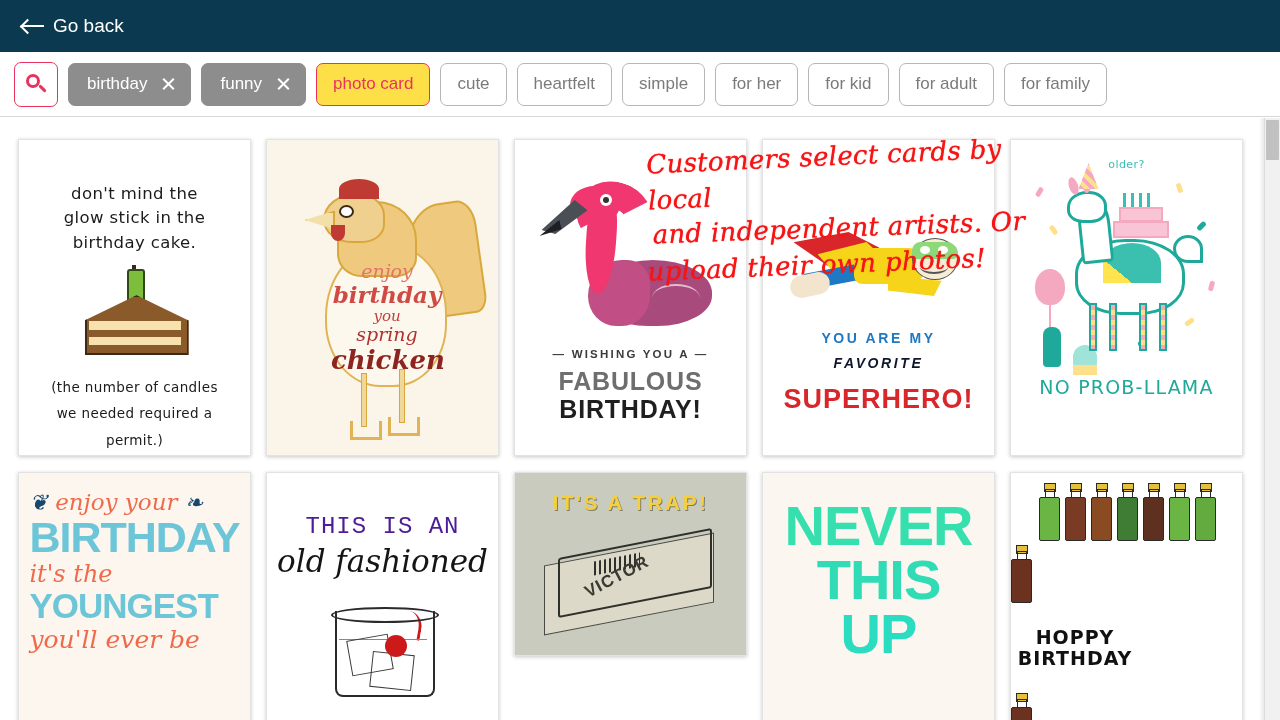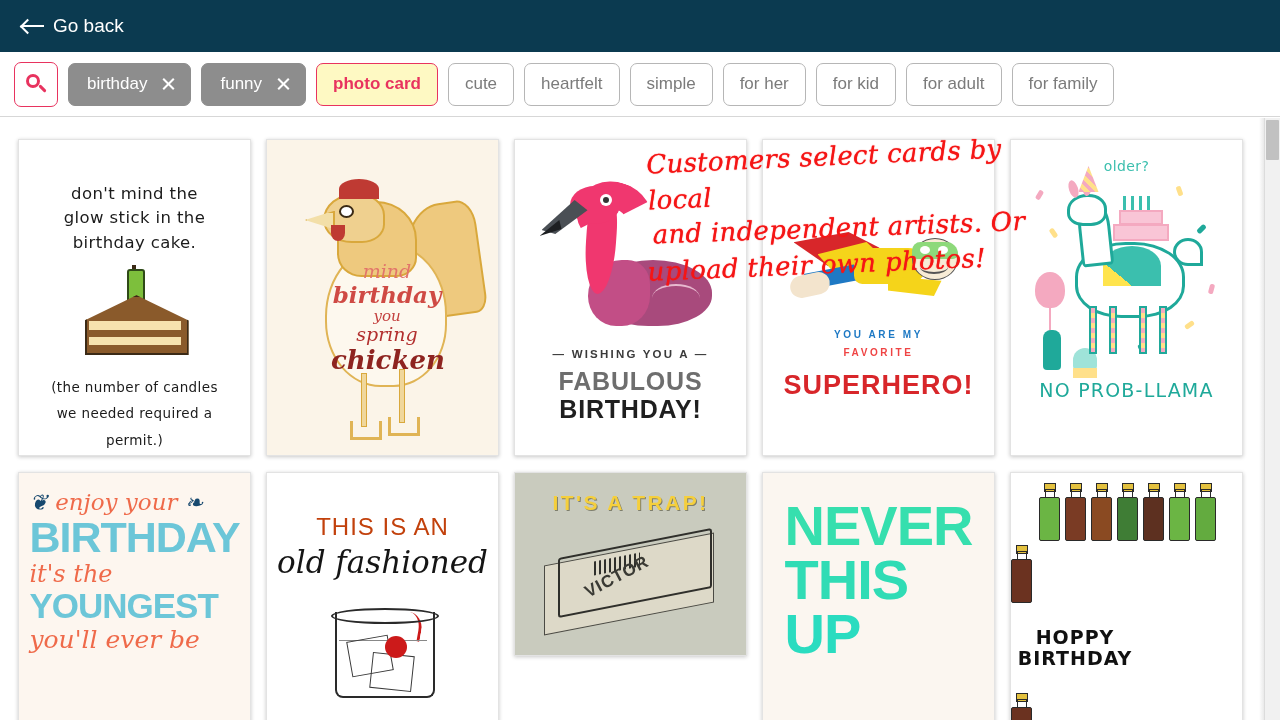--- a/index.html
+++ b/index.html
@@ -43,21 +43,21 @@
   .mag .handle{
     position:absolute;left:12px;top:13px;width:9px;height:3px;background:#e8335f;
     transform:rotate(45deg);border-radius:2px;
   }
   .chip{
     height:43px;border-radius:7px;display:inline-flex;align-items:center;
     padding:0 16px;font-size:17px;box-sizing:border-box;cursor:pointer;flex:0 0 auto;
   }
   .chip.plain{border:1.3px solid #b6b6b6;color:#7b7b7b;background:#fff;}
   .chip.active{background:#8d8d8d;color:#fff;border:1.3px solid #8d8d8d;gap:14px;padding:0 14px 0 18px;}
-  .chip.outline{border:1.6px solid #e8335f;color:#e8335f;background:#fef9c3;font-weight:bold;}
+  .chip.outline{border:1.6px solid #e8335f;color:#e8335f;background:#fde047;}
   .chipx{position:relative;width:15px;height:15px;display:inline-block;flex:0 0 auto;}
   .chipx:before,.chipx:after{
     content:"";position:absolute;left:0;top:6px;width:15px;height:2px;background:#fff;
   }
   .chipx:before{transform:rotate(45deg);}
   .chipx:after{transform:rotate(-45deg);}
 
   
   .gridwrap{position:relative;height:603px;overflow:hidden;background:#fff;}
   .grid{
@@ -169,30 +169,30 @@
     clip-path:polygon(0% 42%,80% 0%,100% 58%,20% 100%);}
   .hr-arm2{position:absolute;left:6px;top:48px;width:40px;height:22px;background:#f3e4cd;
     border-radius:12px;transform:rotate(-12deg);}
   .hr-head{position:absolute;left:128px;top:12px;width:44px;height:40px;background:#f7ecd6;border-radius:50%;border:1.5px solid #555;}
   .hr-mask{position:absolute;left:128px;top:16px;width:46px;height:17px;background:#8dd97a;border-radius:10px 14px 6px 6px;}
   .hr-eye1{position:absolute;left:136px;top:20px;width:10px;height:8px;background:#fff;border-radius:50%;}
   .hr-eye2{position:absolute;left:154px;top:20px;width:10px;height:8px;background:#fff;border-radius:50%;}
   .hr-smile{position:absolute;left:136px;top:34px;width:28px;height:12px;border-bottom:2px solid #555;border-radius:0 0 50% 50%;}
   .hr-leg{position:absolute;left:104px;top:50px;width:54px;height:20px;background:#f5d41a;
     clip-path:polygon(0% 0%,100% 24%,86% 100%,0% 72%);}
-  .hr-cap1{font-size:10px;letter-spacing:2.6px;font-weight:bold;line-height:1.75;text-align:left;}
+  .hr-cap1{font-size:14px;letter-spacing:2.6px;font-weight:bold;line-height:1.75;text-align:left;}
   .hr-cap1 .b{color:#1e79c4;}
-  .hr-cap1 .r{color:#ef4444;}
+  .hr-cap1 .r{color:#0f172a;font-style:italic;}
   .hr-super{font-size:27px;font-weight:bold;letter-spacing:1px;margin-top:9px;text-align:center;}
   .hr-super span{display:inline-block;}
   .hr-super .s1{color:#d8262a;}
 
   
   .c-llama{background:#fff;justify-content:flex-start;padding-top:18px;box-sizing:border-box;position:relative;}
-  .ll-top{font-size:14px;color:#3bbfae;font-family:"DejaVu Sans",sans-serif;letter-spacing:.4px;}
+  .ll-top{font-size:11px;color:#3bbfae;font-family:"DejaVu Sans",sans-serif;letter-spacing:.4px;}
   .llama{position:relative;width:200px;height:195px;margin-top:6px;}
   .ll-body{position:absolute;left:48px;top:62px;width:104px;height:70px;border:3px solid #1fa99a;
     border-radius:46% 46% 42% 42%;background:#fff;}
   .ll-neck{position:absolute;left:52px;top:22px;width:26px;height:58px;border:3px solid #1fa99a;
     border-radius:40% 40% 10% 10%;background:#fff;transform:rotate(-6deg);}
   .ll-head{position:absolute;left:40px;top:14px;width:34px;height:26px;border:3px solid #1fa99a;
     border-radius:50% 46% 40% 40%;background:#fff;}
   .ll-ear1{position:absolute;left:42px;top:0px;width:9px;height:18px;background:#f4a9c0;border-radius:50%;transform:rotate(-18deg);}
   .ll-ear2{position:absolute;left:56px;top:-2px;width:9px;height:18px;background:#f4a9c0;border-radius:50%;transform:rotate(8deg);}
   .ll-hat{position:absolute;left:52px;top:-14px;width:20px;height:26px;
@@ -222,21 +222,21 @@
   .ej{text-align:left;line-height:1;}
   .ej .r1{font-family:"DejaVu Serif",serif;font-style:italic;font-size:23px;color:#ef6a4a;display:block;}
   .ej .r2{font-size:43px;font-weight:bold;color:#6cc6d8;letter-spacing:-1px;display:block;margin-top:2px;}
   .ej .r3{font-family:"DejaVu Serif",serif;font-style:italic;font-size:24px;color:#ef6a4a;display:block;margin-top:3px;}
   .ej .r4{font-size:35px;font-weight:bold;color:#6cc6d8;letter-spacing:-1px;display:block;margin-top:2px;}
   .ej .r5{font-family:"DejaVu Serif",serif;font-style:italic;font-size:25px;color:#ef6a4a;display:block;margin-top:4px;}
   .ej-swirl{color:#16486e;font-size:22px;}
 
   
   .c-old{background:#fff;justify-content:flex-start;padding-top:40px;box-sizing:border-box;}
-  .of1{font-family:Liberation Sans, sans-serif;font-size:24px;color:#c2410c;letter-spacing:1px;}
+  .of1{font-family:Liberation Mono, monospace;font-size:24px;color:#4c1d95;letter-spacing:1px;}
   .of2{font-family:"DejaVu Serif",serif;font-style:italic;font-size:31px;color:#151515;margin-top:3px;}
   .glassw{position:relative;width:112px;height:104px;margin-top:16px;}
   .gl{position:absolute;left:8px;top:16px;width:96px;height:84px;border:2px solid #2a2a2a;
     border-top:none;border-radius:0 0 8px 8px;}
   .gl-rim{position:absolute;left:4px;top:12px;width:104px;height:12px;border:2px solid #2a2a2a;border-radius:50%;}
   .gl-liq{position:absolute;left:12px;top:44px;width:88px;height:54px;border-top:1.5px solid #888;}
   .ice1{position:absolute;left:22px;top:42px;width:40px;height:34px;border:1.8px solid #3a3a3a;transform:rotate(-10deg);}
   .ice2{position:absolute;left:44px;top:58px;width:40px;height:34px;border:1.8px solid #3a3a3a;transform:rotate(6deg);}
   .cherry{position:absolute;left:58px;top:40px;width:22px;height:22px;background:#cc1a1a;border-radius:50%;}
   .cstem{position:absolute;left:70px;top:16px;width:22px;height:28px;border-right:3px solid #cc1a1a;border-radius:0 60% 0 0;transform:rotate(10deg);}
@@ -251,21 +251,21 @@
   .tp-bar{position:absolute;left:20px;top:18px;width:150px;height:56px;border:2px solid #2f2f2b;
     transform:skewY(-11deg);border-radius:3px;}
   .tp-spring{position:absolute;left:56px;top:32px;width:46px;height:14px;
     background:repeating-linear-gradient(90deg,#2f2f2b 0 2px,transparent 2px 5px);transform:skewY(-11deg);}
   .tp-word{position:absolute;left:44px;top:42px;font-size:17px;font-weight:bold;color:#3a3a34;
     transform:rotate(-28deg);letter-spacing:1px;font-family:"Liberation Sans",sans-serif;}
 
   
   .c-never{background:#fbf6f0;justify-content:flex-start;padding-top:26px;box-sizing:border-box;}
   .nv{font-size:56px;font-weight:bold;color:#36dfae;line-height:.96;letter-spacing:-1px;
-    text-align:left;font-family:"Liberation Sans",sans-serif;}
+    text-align:center;font-family:"Liberation Sans",sans-serif;}
   .nv .l2{color:#30dcb5;display:block;}
   .nv .l3{color:#2adcc0;display:block;}
 
   
   .c-hoppy{background:#fff;justify-content:flex-start;padding-top:10px;box-sizing:border-box;}
   .btlrow{display:flex;justify-content:center;gap:7px;width:100%;}
   .btl{width:19px;height:58px;position:relative;}
   .btl .bd{position:absolute;left:0;bottom:0;width:19px;height:42px;border:1.4px solid #2a2a2a;border-radius:2px;}
   .btl .nk{position:absolute;left:6px;top:6px;width:8px;height:16px;border:1.4px solid #2a2a2a;}
   .btl .cp{position:absolute;left:5px;top:0;width:10px;height:7px;background:#e3c13f;border:1.4px solid #2a2a2a;}
@@ -381,21 +381,21 @@
             <div class="ch-head"></div>
             <div class="ch-comb"></div>
             <div class="ch-beak"></div>
             <div class="ch-wattle"></div>
             <div class="ch-eye"></div>
             <div class="ch-leg l1"></div>
               <div class="ch-leg l2"></div>
             <div class="ch-foot f1"></div>
               <div class="ch-foot f2"></div>
             <div class="ch-text">
-              <span class="t1">mind</span>
+              <span class="t1">enjoy</span>
               <span class="t2">birthday</span>
               <span class="t3">you</span>
               <span class="t4">spring</span>
               <span class="t5">chicken</span>
             </div>
           </div>
         </div>
       </div>
 
       <div class="card tall">

